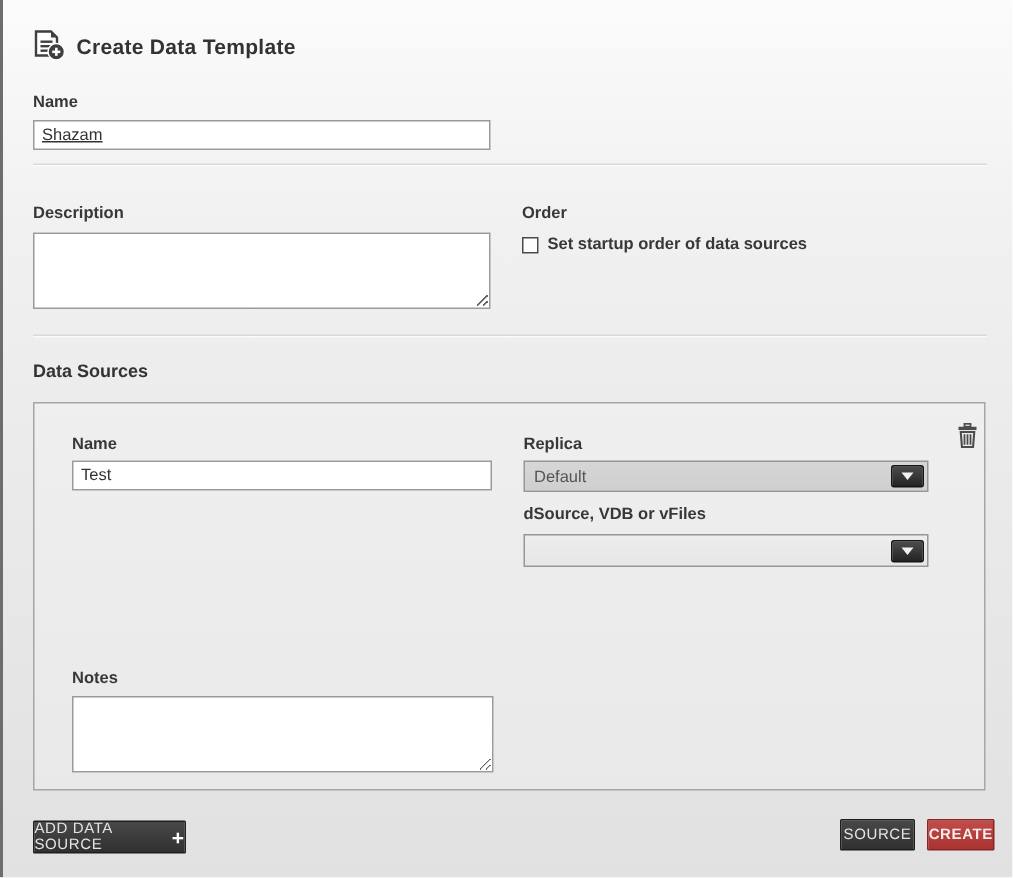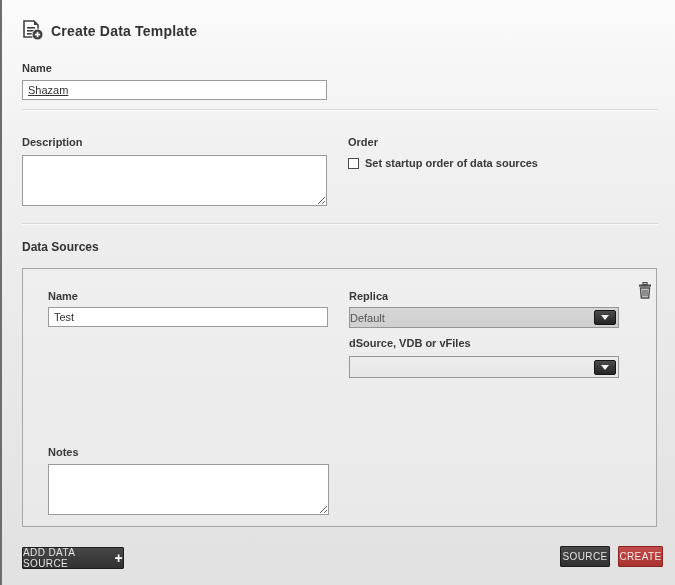--- a/index.html
+++ b/index.html
@@ -47,21 +47,21 @@
   .card {
     position: absolute; left: 22px; top: 268px; width: 635px; height: 259px;
     background: linear-gradient(180deg, #efefef 0%, #e9e9e9 100%);
     border: 1px solid #a6a6a6;
   }
   .card .rel-label { position: absolute; font-size: 11px; font-weight: bold; color: #383838; }
   
   .select {
     position: absolute; width: 270px; height: 21px;
     border: 1px solid #969696; display: flex; align-items: center;
-    padding-right: 26px; cursor: pointer; text-align: right;
+    padding-left: 6px; padding-right: 26px; cursor: pointer; text-align: right;
   }
   .select.disabled { background: linear-gradient(180deg, #d6d6d6, #cfcfcf); }
   .select.enabled  { background: linear-gradient(180deg, #ededed, #e6e6e6); }
   .select .sel-text { font-size: 11px; color: #444; white-space: nowrap; overflow: hidden; }
   .select.enabled .sel-text { font-weight: bold; color: #333; }
   .select.disabled .sel-text { color: #555; }
   .select .dd-btn {
     position: absolute; right: 2px; top: 2px; width: 22px; height: 15px;
     background: linear-gradient(180deg, #4c4c4c, #242424);
     border: 1px solid #141414; border-radius: 2px;
@@ -82,21 +82,21 @@
     background: linear-gradient(180deg, #484848, #303030);
     border: 1px solid #1e1e1e; color: #e3e3e3;
   }
   .btn-red {
     background: linear-gradient(180deg, #c24c4a, #a93331);
     border: 1px solid #8c2422; color: #f7eaea;
   }
   .btn-add { left: 22px; top: 547px; width: 102px; height: 22px; }
   .btn-add .plus-glyph { font-size: 14px; font-weight: bold; color: #fff; line-height: 10px; }
   .btn-cancel { left: 560px; top: 546px; width: 50px; height: 21px; }
-  .btn-create { left: 618px; top: 546px; width: 45px; height: 21px; }
+  .btn-create { left: 618px; top: 546px; width: 45px; height: 21px; font-weight: bold; }
   
   .doc-icon { width: 23px; height: 21px; display: inline-block; }
   .trash-btn { position: absolute; left: 614px; top: 13px; width: 16px; height: 17px; cursor: pointer; }
 </style>
 </head>
 <body>
 
 <div class="page">
   <div class="left-edge"></div>
 

